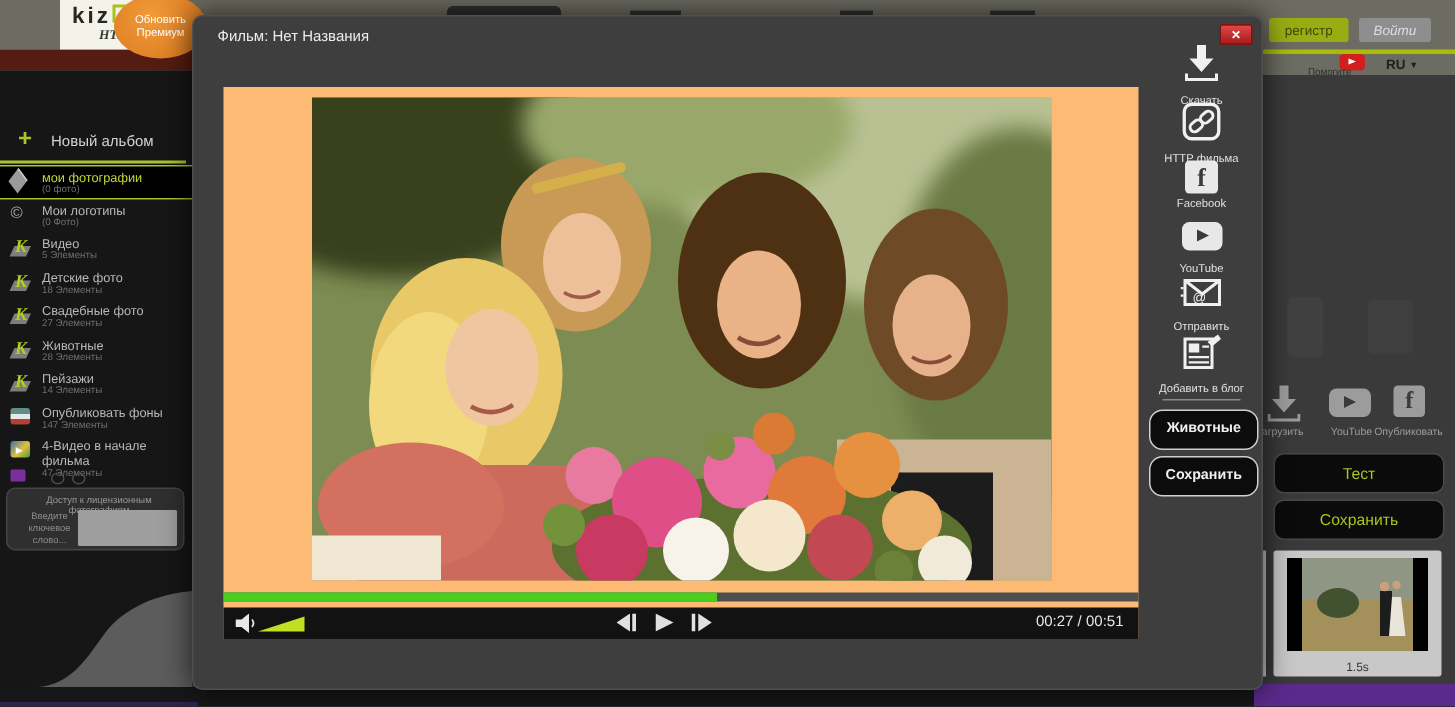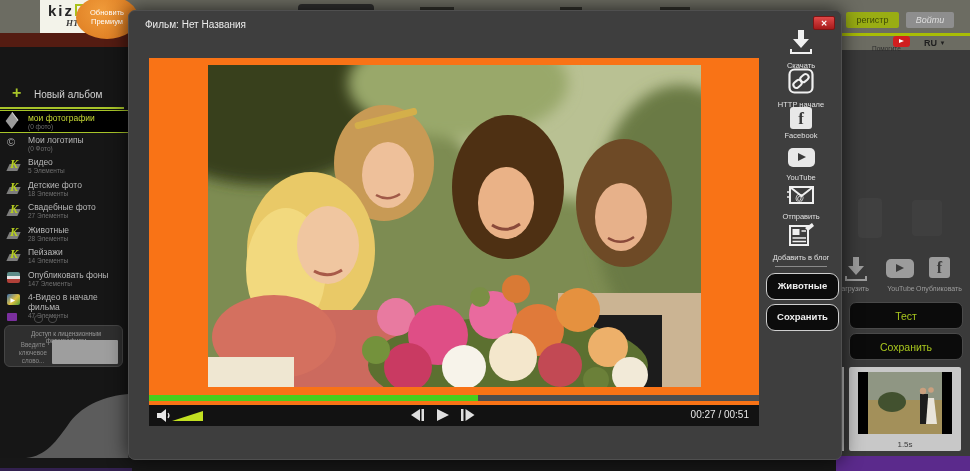--- a/index.html
+++ b/index.html
@@ -83,21 +83,21 @@
   .bottom-bar{left:0;top:458px;width:836px;height:13px;background:#171717;}
   .purple-line{left:0;top:468px;width:132px;height:3px;background:#32204f;}
 
   
   .modal{left:128px;top:10px;width:714px;height:450px;background:#3e3e3e;border:1px solid #4f4f4f;
          border-radius:7px;box-shadow:0 0 20px rgba(0,0,0,.7);box-sizing:border-box;z-index:10;}
   .m-title{position:absolute;left:16px;top:8px;font-size:10px;color:#ececec;}
   .m-close{position:absolute;left:684px;top:5px;width:22px;height:14px;border-radius:2px;
            background:linear-gradient(#e04848,#a61b1b);border:1px solid #7d1414;
            color:#fff;font-size:8px;font-weight:bold;text-align:center;line-height:13px;box-sizing:border-box;}
-  .player{position:absolute;left:20px;top:47px;width:610px;height:368px;background:#f97316;}
+  .player{position:absolute;left:20px;top:47px;width:610px;height:368px;background:#fdba74;}
   .photo{position:absolute;left:59px;top:7px;width:493px;height:322px;}
   .prog-track{position:absolute;left:0;top:337px;width:610px;height:6px;background:#4e4e4e;}
   .prog-fill{height:6px;background:#48cf1d;width:54%;}
   .ctrl-bar{position:absolute;left:0;top:347px;width:610px;height:21px;background:#121212;}
   .vol{position:absolute;left:8px;top:4px;}
   .steps{position:absolute;left:262px;top:4px;display:flex;gap:12px;}
   .time{position:absolute;right:10px;top:4px;font-size:10px;color:#e8e8e8;}
   .share-panel{position:absolute;left:632px;top:0;width:80px;height:450px;}
   .share-item{position:absolute;left:0;width:80px;text-align:center;color:#e0e0e0;}
   .share-item .s-lbl{display:block;font-size:7.5px;margin-top:2px;color:#e0e0e0;}
@@ -338,21 +338,21 @@
         <span class="s-lbl">Скачать</span>
       </div>
       <div class="share-item s1">
         <svg width="26" height="26" viewBox="0 0 26 26">
           <rect x="1.5" y="1.5" width="23" height="23" rx="5" fill="none" stroke="#f0f0f0" stroke-width="2.2"></rect>
           <g transform="rotate(-40 13 13)" stroke="#f0f0f0" stroke-width="2" fill="none">
             <rect x="4" y="10" width="9" height="6" rx="3"></rect>
               <rect x="13" y="10" width="9" height="6" rx="3"></rect>
           </g>
         </svg>
-        <span class="s-lbl">HTTP начале</span>
+        <span class="s-lbl">HTTP фильма</span>
       </div>
       <div class="share-item s2">
         <span class="fb-white"><span>f</span></span>
         <span class="s-lbl">Facebook</span>
       </div>
       <div class="share-item s3">
         <span class="yt-white"></span>
         <span class="s-lbl">YouTube</span>
       </div>
       <div class="share-item s4">

